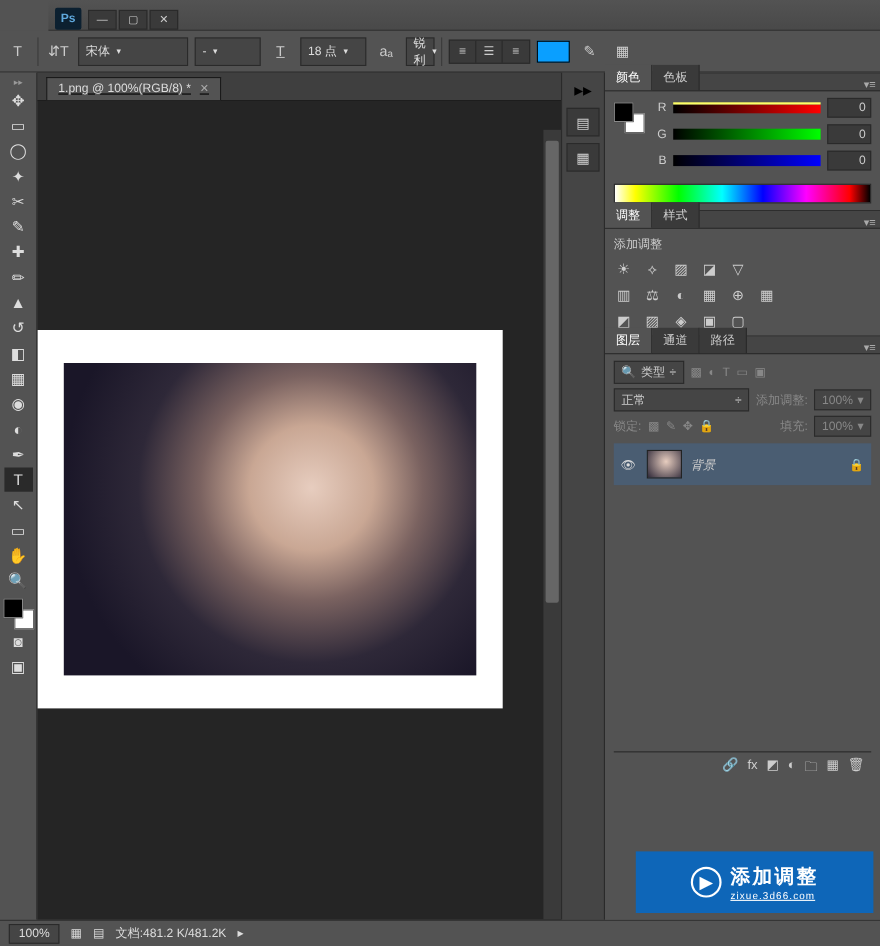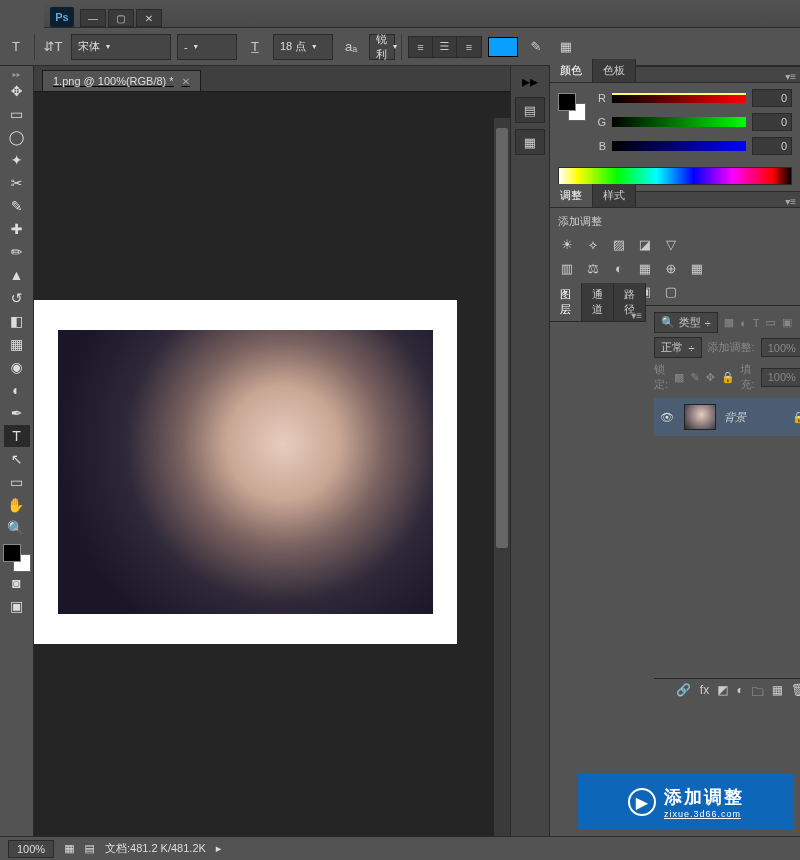--- a/index.html
+++ b/index.html
@@ -256,21 +256,21 @@
         <div class="adj-row">
           <span>◩</span>
           <span>▨</span>
           <span>◈</span>
           <span>▣</span>
           <span>▢</span>
         </div>
       </div>
     </div>
 
-    <div class="panel" style="flex:1;display:flex;flex-direction:row">
+    <div class="panel" style="flex:1;display:flex;flex-direction:column">
       <div class="panel-tabs">
         <div class="ptab act">图层</div>
         <div class="ptab">通道</div>
         <div class="ptab">路径</div>
         <div class="panel-menu">▾≡</div>
       </div>
       <div class="panel-body" style="flex:1;display:flex;flex-direction:column">
         <div class="layer-top">
           <div class="ldd">🔍 <span>类型</span> <span>÷</span></div>
           <span class="dim">▩</span>

